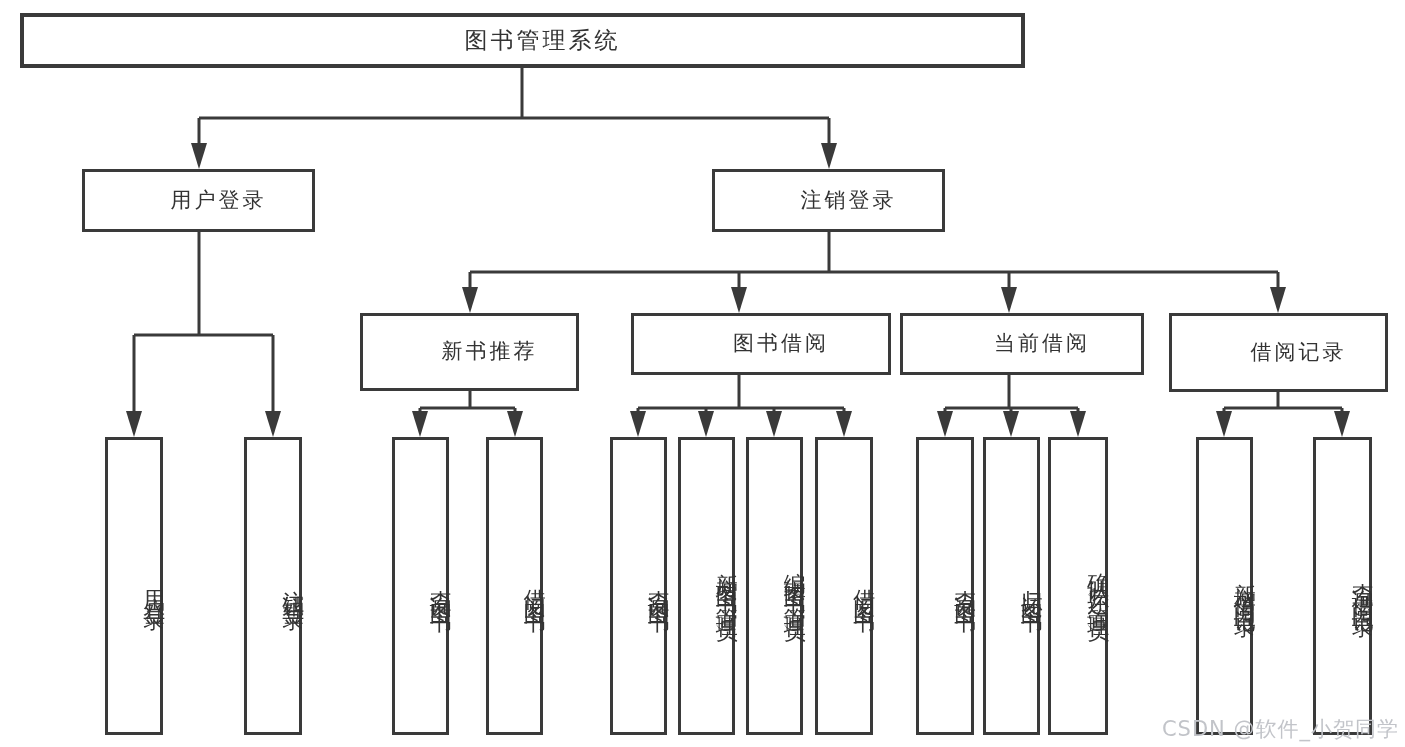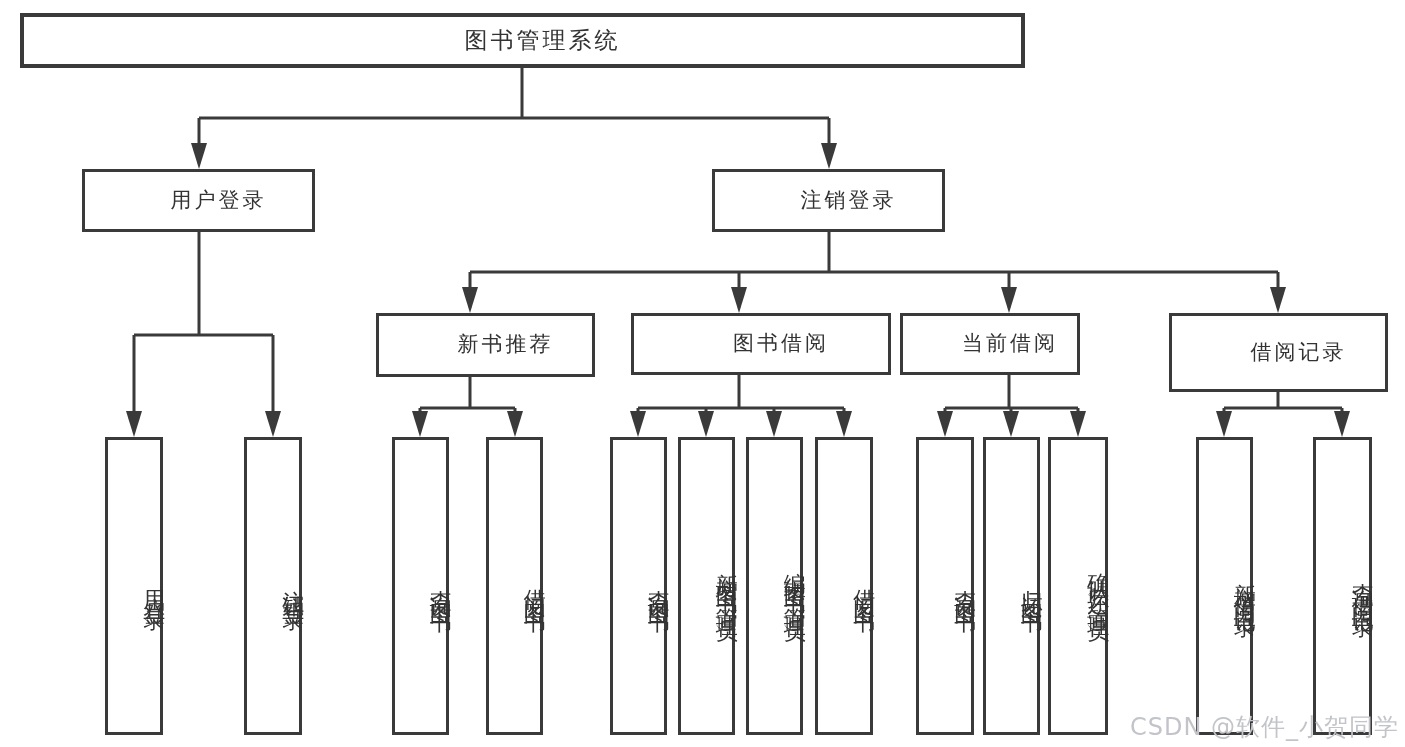--- a/index.html
+++ b/index.html
@@ -39,21 +39,21 @@
   .node.v span {
     writing-mode: vertical-rl;
     text-orientation: mixed;
     font-size: 22px;
     letter-spacing: 7px;
   }
   .watermark {
     position: absolute;
     right: 6px;
     bottom: 4px;
-    font-size: 24px;
+    font-size: 21px;
     letter-spacing: 1px;
     color: #c2c4c9;
     z-index: 5;
     white-space: nowrap;
   }
 </style>
 </head>
 <body>
 
 <div class="canvas">
@@ -102,27 +102,27 @@
     <span>图书管理系统</span>
   </div>
 
   <div class="node" style="left:82px; top:169px; width:233px; height:63px">
     <span>用户登录</span>
   </div>
   <div class="node" style="left:712px; top:169px; width:233px; height:63px">
     <span>注销登录</span>
   </div>
 
-  <div class="node" style="left:376px; top:313px; width:219px; height:64px">
+  <div class="node" style="left:360px; top:313px; width:219px; height:78px">
     <span>新书推荐</span>
   </div>
   <div class="node" style="left:631px; top:313px; width:260px; height:62px">
     <span>图书借阅</span>
   </div>
-  <div class="node" style="left:900px; top:313px; width:180px; height:62px">
+  <div class="node" style="left:900px; top:313px; width:244px; height:62px">
     <span>当前借阅</span>
   </div>
   <div class="node" style="left:1169px; top:313px; width:219px; height:79px">
     <span>借阅记录</span>
   </div>
 
   <div class="node v" style="left:105px; top:437px; width:58px; height:298px">
     <span>用户登录</span>
   </div>
   <div class="node v" style="left:244px; top:437px; width:58px; height:298px">

